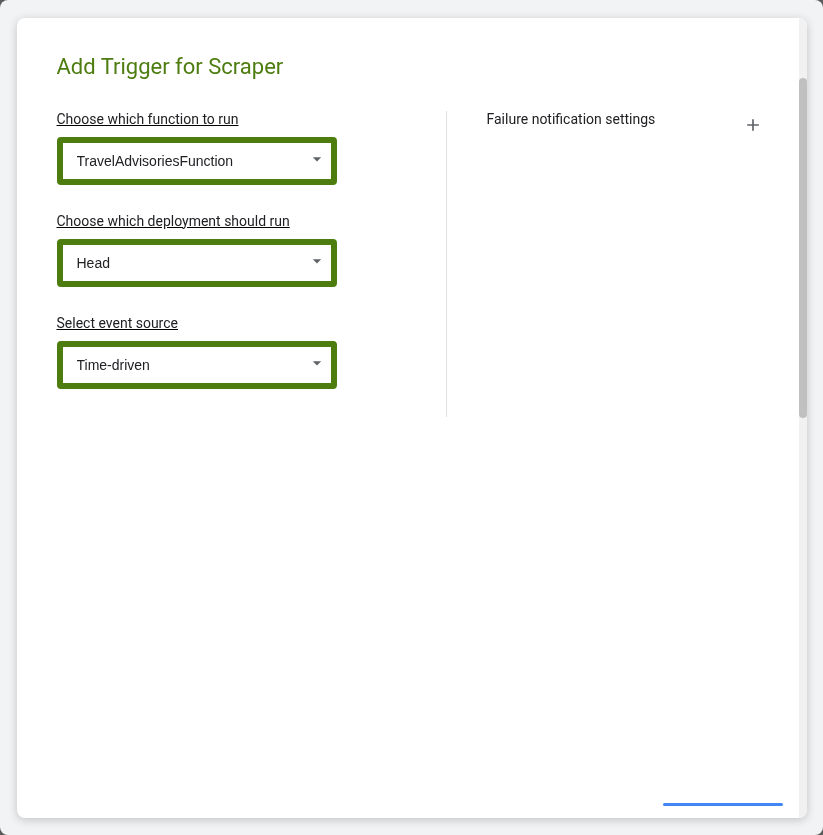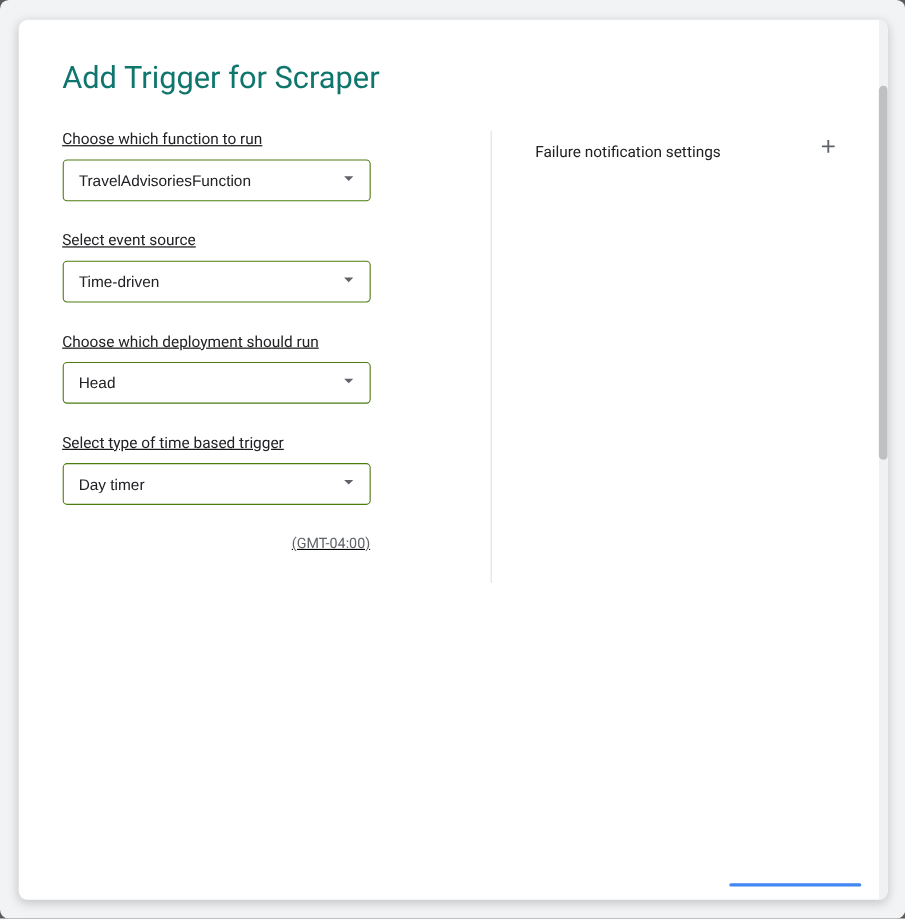--- a/index.html
+++ b/index.html
@@ -53,23 +53,23 @@
     }
     .modal-content::-webkit-scrollbar-track {
       background: #f1f1f1;
     }
     .modal-content::-webkit-scrollbar-thumb {
       background: #c0c0c0;
       border-radius: 4px;
     }
 
     .modal-title {
-      font-size: 28px;
+      font-size: 22px;
       font-weight: 400;
-      color: #0f766e;
+      color: #4d7c0f;
       margin-bottom: 32px;
     }
 
     .modal-body {
       display: flex;
       gap: 0;
     }
 
     .left-panel {
       flex: 0 0 390px;
@@ -100,21 +100,21 @@
       width: 280px;
     }
 
     .select-wrapper.wide {
       width: 220px;
     }
 
     .select-field {
       width: 100%;
       padding: 10px 36px 10px 14px;
-      border: 1px solid #4d7c0f;
+      border: 6px solid #4d7c0f;
       border-radius: 4px;
       background: #fff;
       font-size: 14px;
       color: #202124;
       appearance: none;
       -webkit-appearance: none;
       cursor: pointer;
       outline: none;
     }
 
@@ -128,21 +128,21 @@
     }
 
     .select-arrow svg {
       width: 20px;
       height: 20px;
       fill: #5f6368;
     }
 
     .section-header {
       display: flex;
-      align-items: flex-end;
+      align-items: flex-start;
       justify-content: space-between;
       margin-bottom: 16px;
     }
 
     .section-title {
       font-size: 14px;
       color: #202124;
     }
 
     .add-btn {
@@ -219,57 +219,45 @@
               <select class="select-field"><option>TravelAdvisoriesFunction</option></select>
               <span class="select-arrow">
                 <svg viewBox="0 0 24 24">
                     <path d="M7 10l5 5 5-5z"></path>
                   </svg>
               </span>
             </div>
           </div>
 
           <div class="form-group">
+            <label class="form-label">Choose which deployment should run</label>
+            <div class="select-wrapper">
+              <select class="select-field"><option>Head</option></select>
+              <span class="select-arrow">
+                <svg viewBox="0 0 24 24">
+                    <path d="M7 10l5 5 5-5z"></path>
+                  </svg>
+              </span>
+            </div>
+          </div>
+
+          <div class="form-group">
             <label class="form-label">Select event source</label>
             <div class="select-wrapper">
               <select class="select-field"><option>Time-driven</option></select>
               <span class="select-arrow">
                 <svg viewBox="0 0 24 24">
                     <path d="M7 10l5 5 5-5z"></path>
                   </svg>
               </span>
             </div>
           </div>
 
-          <div class="form-group">
-            <label class="form-label">Choose which deployment should run</label>
-            <div class="select-wrapper">
-              <select class="select-field"><option>Head</option></select>
-              <span class="select-arrow">
-                <svg viewBox="0 0 24 24">
-                    <path d="M7 10l5 5 5-5z"></path>
-                  </svg>
-              </span>
-            </div>
-          </div>
-
-          <div class="form-group">
-            <label class="form-label">Select type of time based trigger</label>
-            <div class="select-wrapper">
-              <select class="select-field"><option>Day timer</option></select>
-              <span class="select-arrow">
-                <svg viewBox="0 0 24 24">
-                    <path d="M7 10l5 5 5-5z"></path>
-                  </svg>
-              </span>
-            </div>
-          </div>
-
-          <div class="form-group">
-            <span class="timezone-note">(GMT-04:00)</span>
+
+          <div class="form-group">
           </div>
 
         </div>
 
         <div class="right-panel">
 
           <div class="section-header">
             <span class="section-title">Failure notification settings</span>
             <button class="add-btn">
               <svg viewBox="0 0 24 24">

